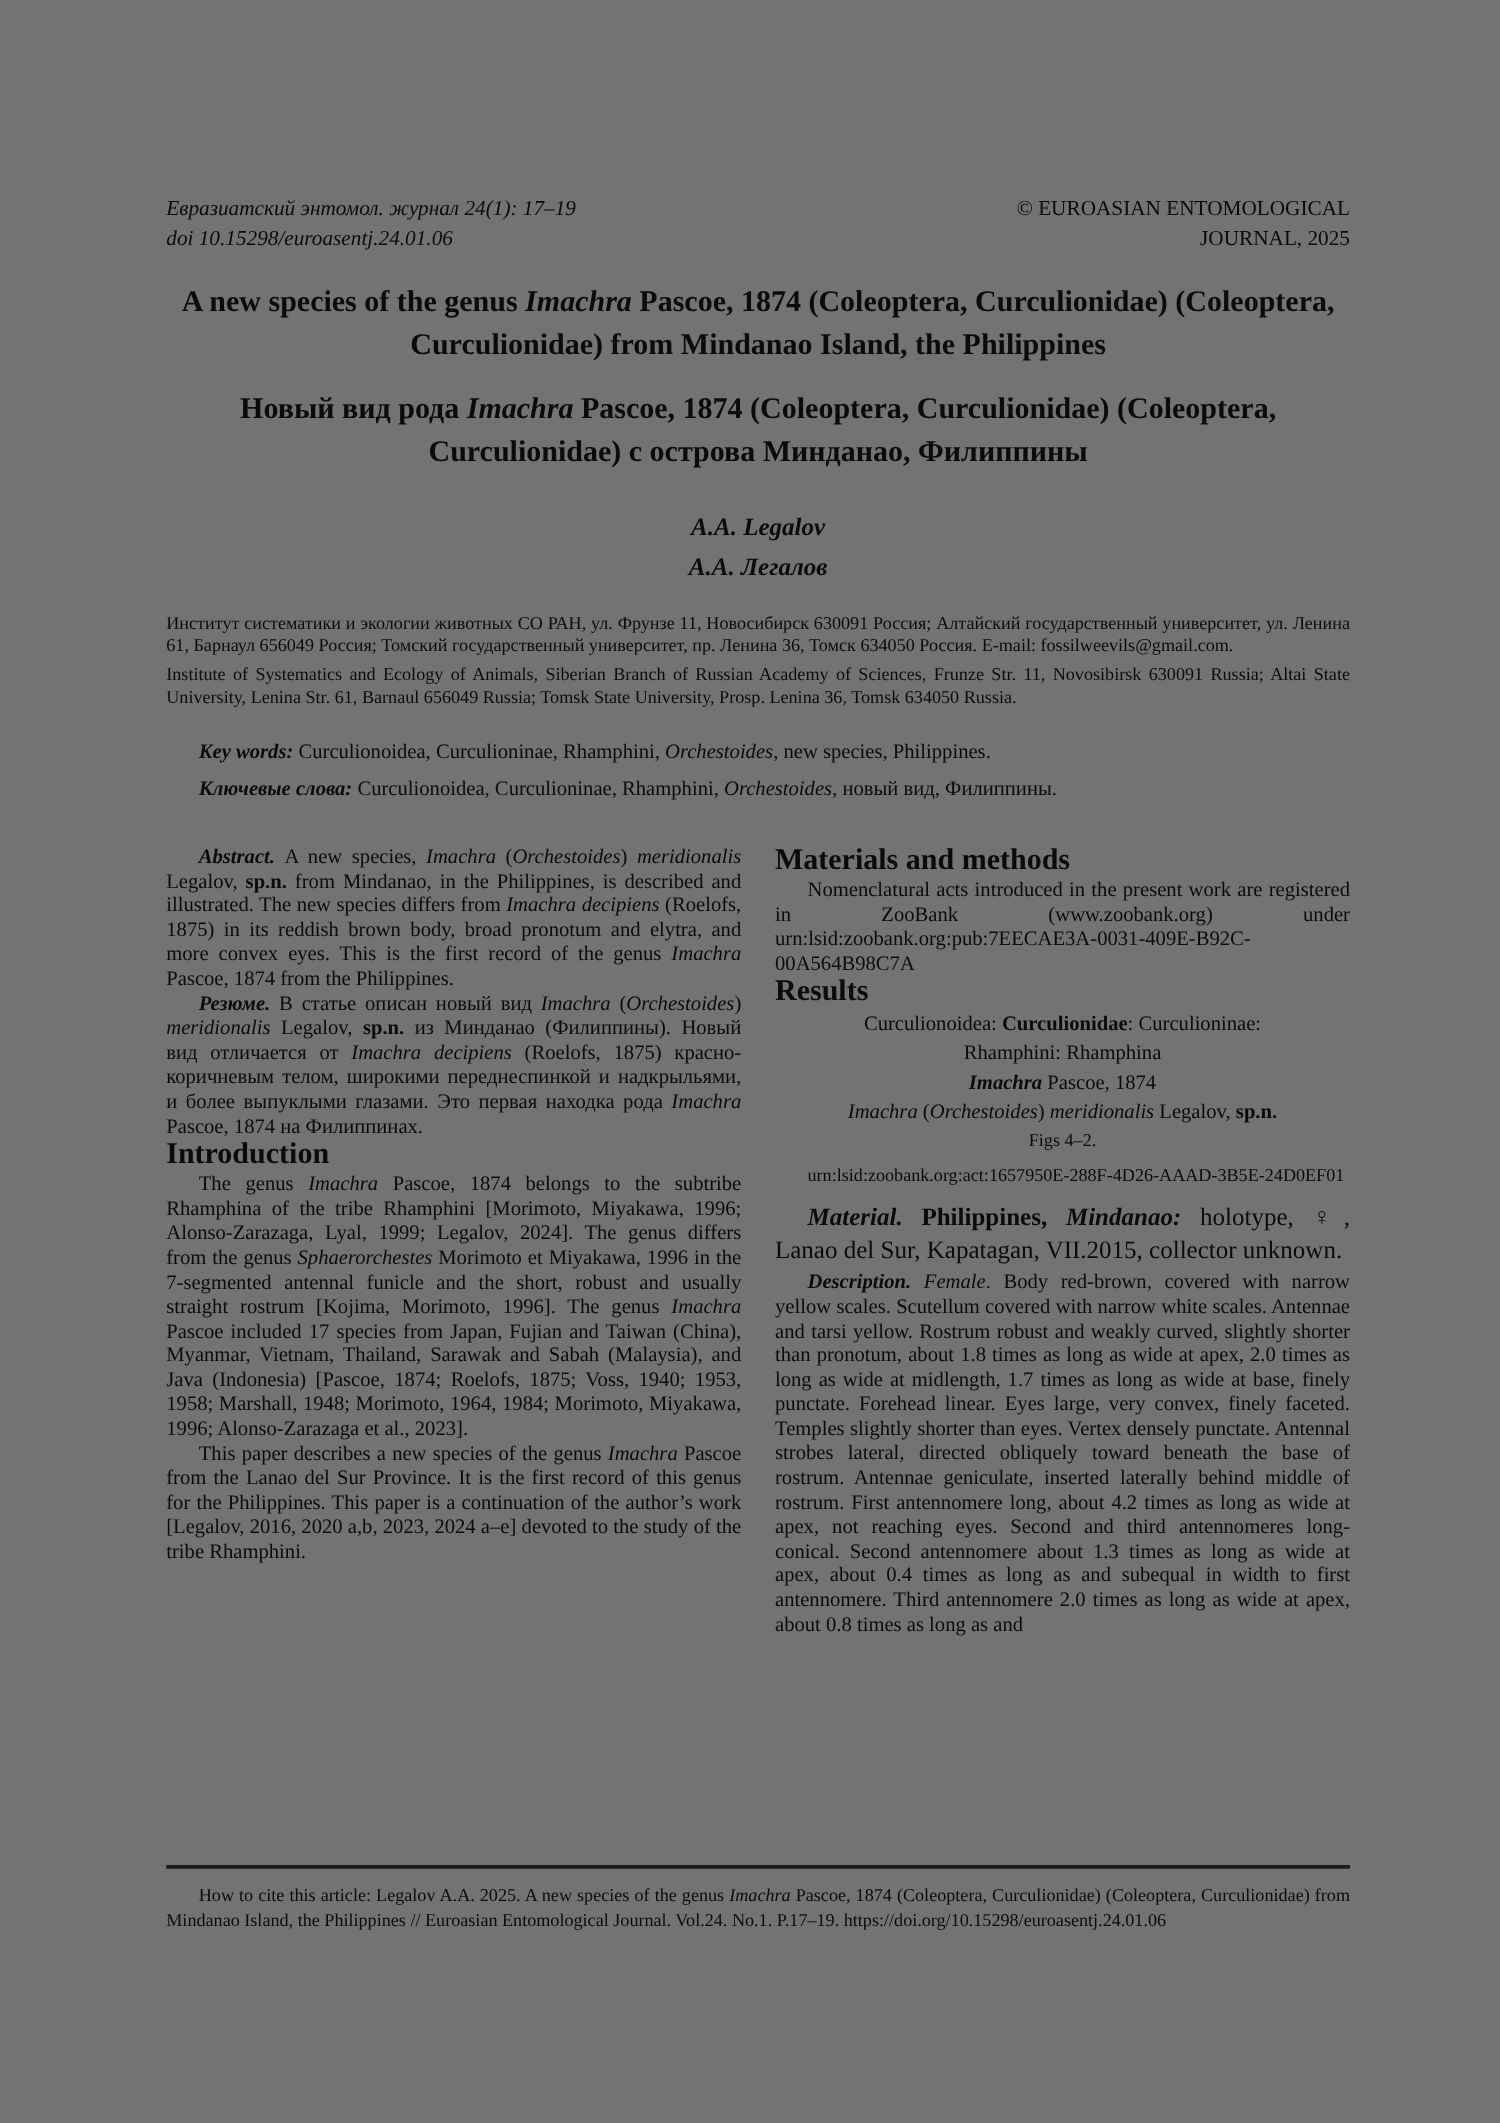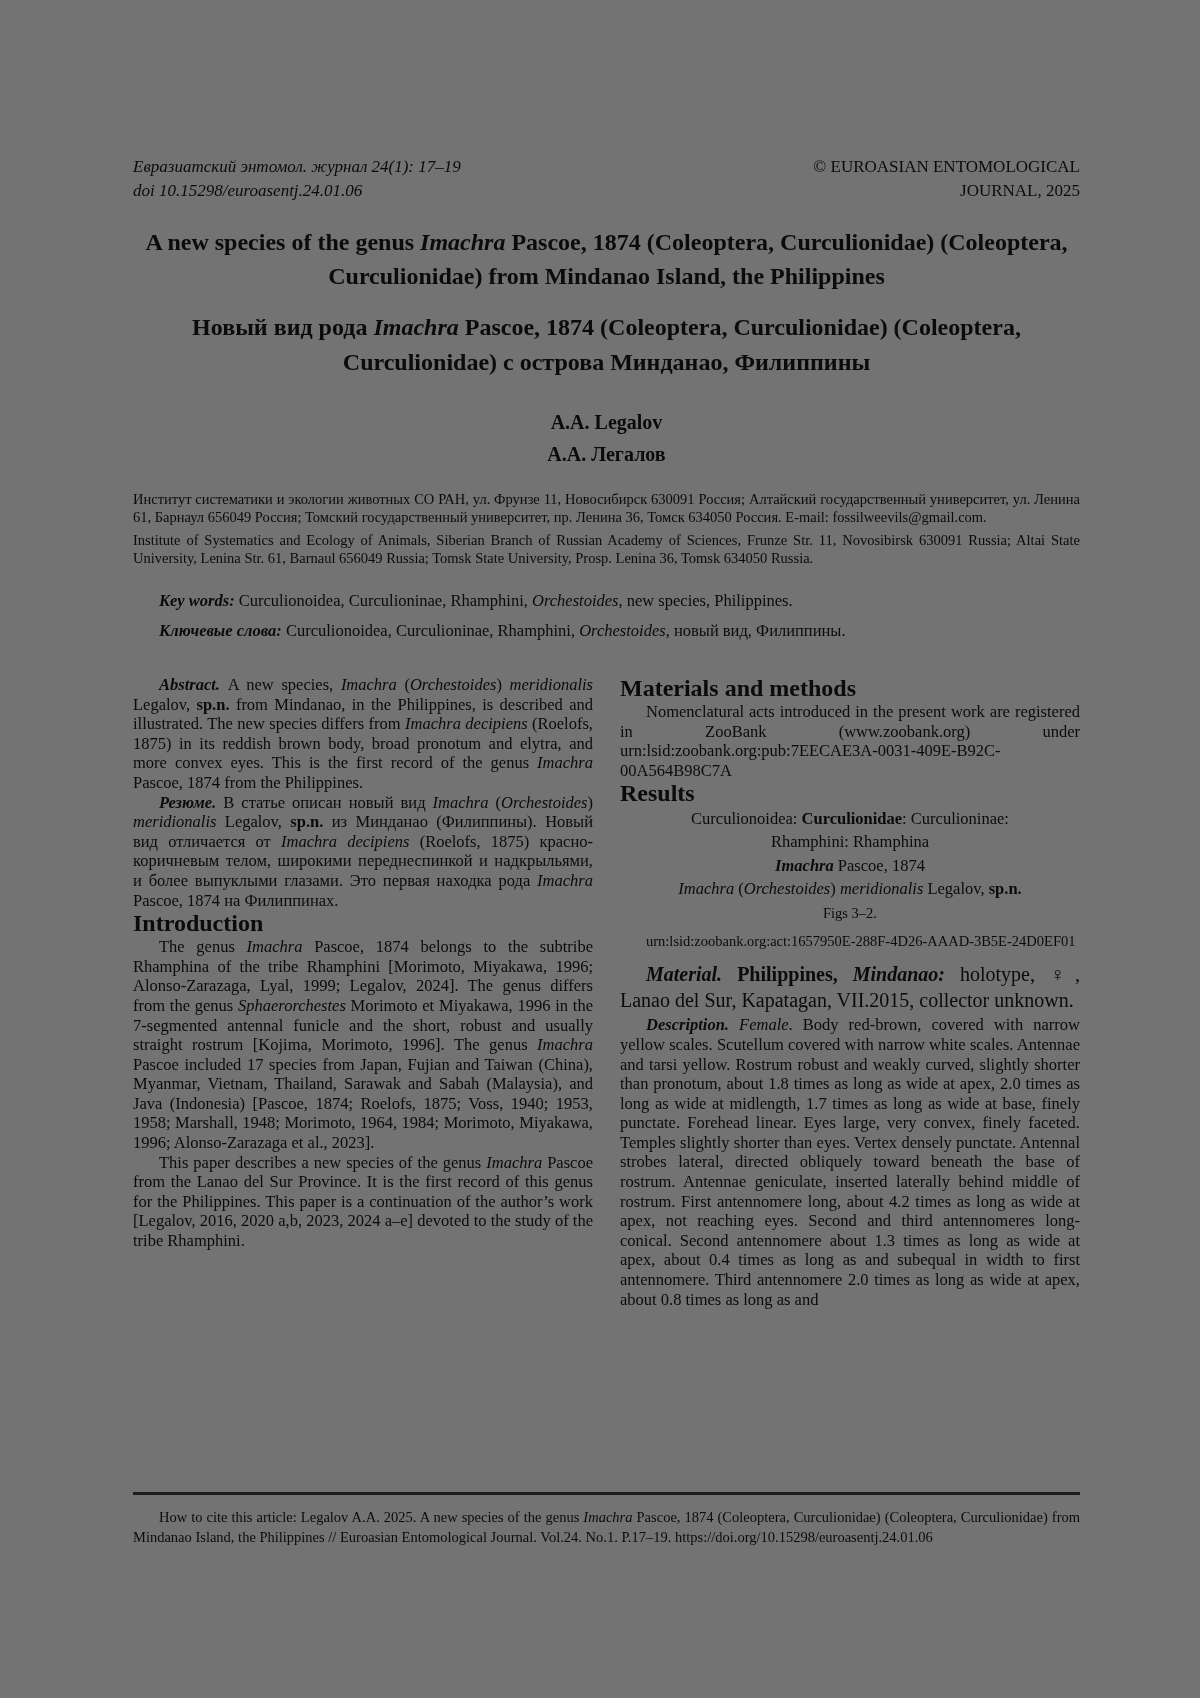--- a/index.html
+++ b/index.html
@@ -22,21 +22,21 @@
   .hdr{display:flex;justify-content:space-between;align-items:flex-start;}
   .hdr-left{font-style:italic;font-size:17px;line-height:1.4;}
   .hdr-right{font-size:17px;line-height:1.4;text-align:right;}
 
   .title{
     text-align:center;font-weight:bold;font-size:24px;line-height:1.45;
     margin-top:22px;
   }
   .title-ru{margin-top:16px;}
 
-  .authors{margin-top:26px;text-align:center;font-weight:bold;font-size:20px;line-height:1.6;}
+  .authors{margin-top:26px;text-align:center;font-weight:bold;font-size:20px;line-height:1.6;font-style:italic;}
 
   .affil{margin-top:20px;font-size:14.5px;line-height:1.28;text-align:justify;}
   .affil + .affil{margin-top:4px;}
 
   .keywords{margin-top:18px;font-size:16.5px;line-height:1.85;}
   .kw-line{text-indent:26px;text-align:justify;}
 
   .cols{display:flex;gap:27px;margin-top:28px;}
   .col{width:460px;}
 
@@ -120,21 +120,21 @@
     <div class="col">
       <h2 class="sect sect-materials">Materials and methods</h2>
       <p class="body"><span>Nomenclatural acts introduced in the present work are registered in ZooBank (www.zoobank.org) under urn:lsid:zoobank.org:pub:7EECAE3A-0031-409E-B92C-00A564B98C7A</span></p>
 
       <h2 class="sect sect-results">Results</h2>
 
       <div class="tax"><span>Curculionoidea: </span><span class="s-b">Curculionidae</span><span>: Curculioninae:</span></div>
       <div class="tax"><span>Rhamphini: Rhamphina</span></div>
       <div class="tax"><span class="s-bi">Imachra</span><span> Pascoe, 1874</span></div>
       <div class="tax"><span class="s-i">Imachra</span><span> (</span><span class="s-i">Orchestoides</span><span>) </span><span class="s-i">meridionalis</span><span> Legalov, </span><span class="s-b">sp.n.</span></div>
-      <div class="figs">Figs 3–2.</div>
+      <div class="figs">Figs 4–2.</div>
       <div class="urn-act">urn:lsid:zoobank.org:act:1657950E-288F-4D26-AAAD-3B5E-24D0EF01</div>
 
       <p class="material"><span class="s-bi">Material. </span><span class="s-b">Philippines, </span><span class="s-bi">Mindanao:</span><span> holotype, ♀, Lanao del Sur, Kapatagan, VII.2015, collector unknown.</span></p>
       <p class="body"><span class="s-bi">Description. </span><span class="s-i">Female</span><span>. Body red-brown, covered with narrow yellow scales. Scutellum covered with narrow white scales. Antennae and tarsi yellow. Rostrum robust and weakly curved, slightly shorter than pronotum, about 1.8 times as long as wide at apex, 2.0 times as long as wide at midlength, 1.7 times as long as wide at base, finely punctate. Forehead linear. Eyes large, very convex, finely faceted. Temples slightly shorter than eyes. Vertex densely punctate. Antennal strobes lateral, directed obliquely toward beneath the base of rostrum. Antennae geniculate, inserted laterally behind middle of rostrum. First antennomere long, about 4.2 times as long as wide at apex, not reaching eyes. Second and third antennomeres long-conical. Second antennomere about 1.3 times as long as wide at apex, about 0.4 times as long as and subequal in width to first antennomere. Third antennomere 2.0 times as long as wide at apex, about 0.8 times as long as and</span></p>
     </div>
 
   </div>
 
   <div class="footer">
     <div class="footer-rule"></div>

